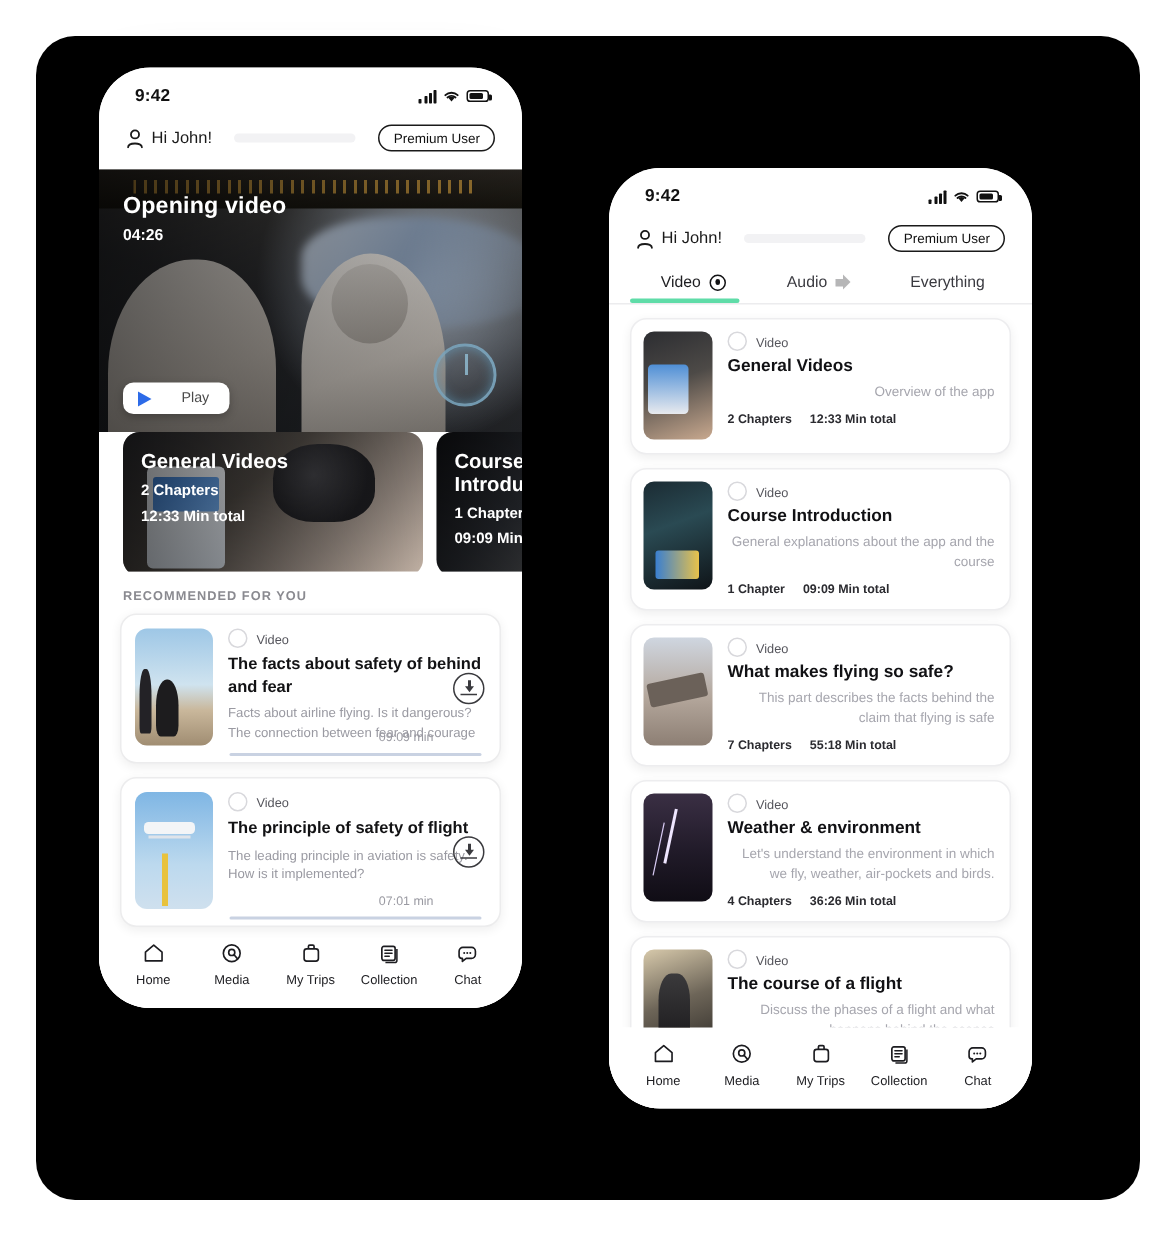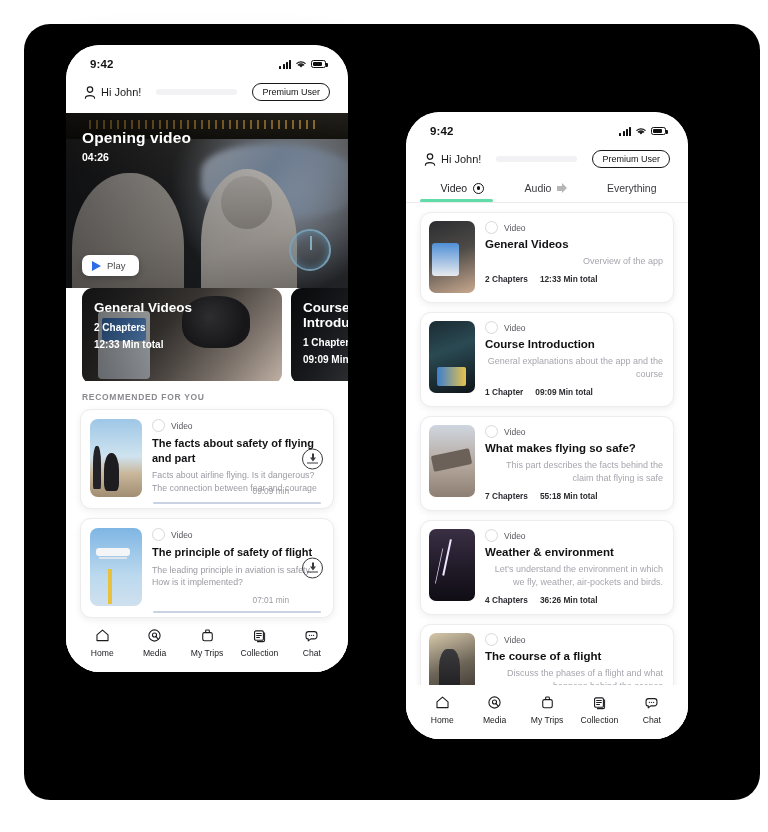--- a/index.html
+++ b/index.html
@@ -103,21 +103,21 @@
   }
   .hero .hud::after{ content:""; position:absolute; left:50%; top:14%; width:2px; height:36%; background:rgba(170,220,245,.9); }
   .hero .scrim { position:absolute; inset:0; background: linear-gradient(100deg, rgba(0,0,0,.62) 0%, rgba(0,0,0,.30) 55%, rgba(0,0,0,.12) 100%); }
   .hero-content { position:absolute; inset:0; padding: 16px 16px 12px 16px; display:flex; flex-direction:column; }
   .hero-title { color:#fff; font-size:15.5px; font-weight:600; letter-spacing:.1px; }
   .hero-dur { color:#fff; font-size:10.5px; font-weight:600; margin-top:4px; }
   .hero-desc { color:#fff; font-size:10px; line-height:1.45; margin-top:9px; max-width:205px; font-weight:500; }
   .play-btn {
     margin-top:auto; align-self:flex-start;
     background:#fff; border-radius:7px; padding:5px 14px 5px 10px;
-    display:flex; align-items:center; gap:6px;
+    display:flex; align-items:center; gap:20px;
     box-shadow: 0 2px 6px rgba(0,0,0,.25);
   }
   .play-tri { width:0;height:0;border-left:9px solid #2d6be8;border-top:5.5px solid transparent;border-bottom:5.5px solid transparent; }
   .play-label { font-size:9.5px; color:#4a4a4a; font-weight:500; }
 
   
   .sec-label {
     font-size:8.5px; letter-spacing:.7px; color:#8a8a90;
     font-weight:600; padding:11px 16px 7px 16px;
   }
@@ -310,21 +310,21 @@
       <div class="sec-label">RECOMMENDED FOR YOU</div>
 
       <div class="rec-list">
         <div class="rec-card">
           <div class="thumb t-beach"></div>
           <div class="rec-main">
             <div class="tagrow">
               <span class="tag-ring"></span>
               <span class="tag-text">Video</span>
             </div>
-            <div class="rec-title">The facts about safety of flying and part</div>
+            <div class="rec-title">The facts about safety of behind and fear</div>
             <div class="rec-desc">Facts about airline flying. Is it dangerous? The connection between fear and courage</div>
           </div>
           <div class="rec-time">09:09 min</div>
           <div class="dl-btn">
             <span class="dl-arrow"></span>
             <span class="dl-base"></span>
           </div>
           <div class="progress"></div>
         </div>
 

